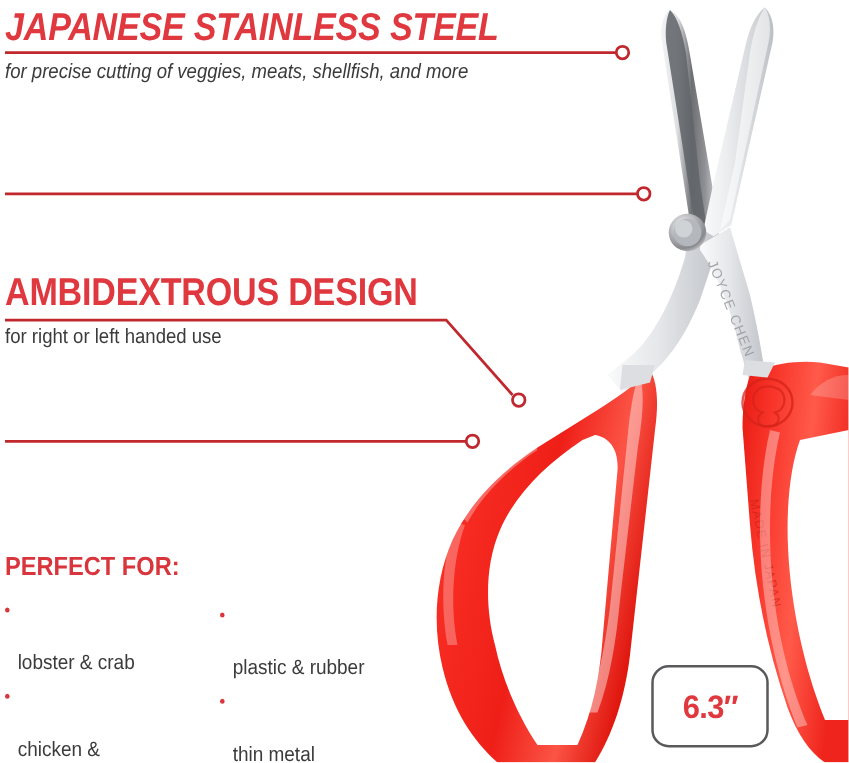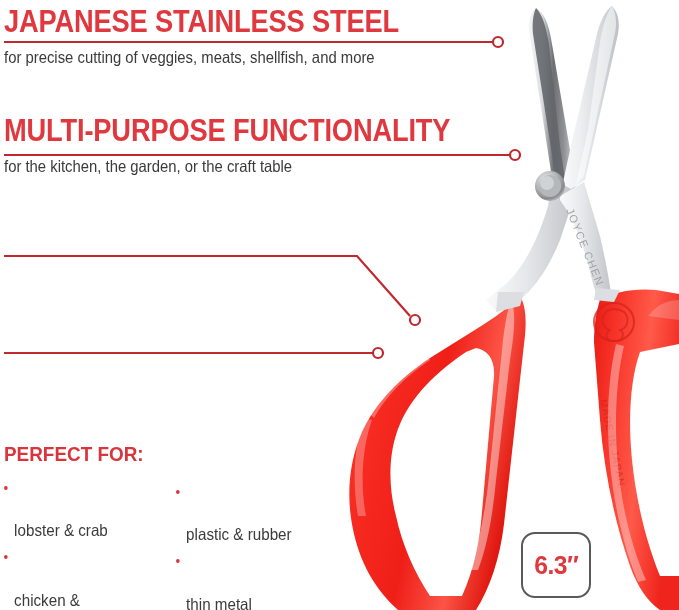--- a/index.html
+++ b/index.html
@@ -54,21 +54,21 @@
     font-family: "Liberation Sans Narrow", "Liberation Sans", sans-serif;
     font-size: 16.5px;
     font-weight: 400;
     color: #3b3b3b;
     line-height: 1.1;
     white-space: nowrap;
     transform: scaleX(0.9);
     transform-origin: left center;
   }
 
-  #feature-0 { top: 6px; }
+  #feature-0 { top: 6px; font-style: italic; }
   #feature-0 .feature-title { font-size: 31px; }
   #feature-0 .feature-sub  { margin-top: 11px; }
 
   #feature-1 { top: 115px; }
   #feature-1 .feature-title { font-size: 31px; }
   #feature-1 .feature-sub  { margin-top: 11px; }
 
   #feature-2 { top: 218px; }
   #feature-2 .feature-title { font-size: 31px; }
   #feature-2 .feature-sub  { margin-top: 11px; }
@@ -122,21 +122,21 @@
     height: 4px;
     border-radius: 50%;
     background: #d9353c;
   }
 
   
   #size-badge {
     position: absolute;
     left: 521px;
     top: 532px;
-    width: 70px;
+    width: 94px;
     height: 66px;
     border: 2px solid #58595b;
     border-radius: 14px;
     background: #ffffff;
     display: flex;
     align-items: center;
     justify-content: center;
   }
   #size-badge-label {
     font-family: "Liberation Sans Narrow", "Liberation Sans", sans-serif;
@@ -323,25 +323,25 @@
       <circle cx="415" cy="320" r="5"></circle>
       <circle cx="378" cy="353" r="5"></circle>
     </g>
   </svg>
 
   <div class="feature" id="feature-0">
     <div class="feature-title">JAPANESE STAINLESS STEEL</div>
     <div class="feature-sub">for precise cutting of veggies, meats, shellfish, and more</div>
   </div>
 
-  <div class="feature" id="feature-1">
-    <div class="feature-title">MULTI-PURPOSE FUNCTIONALITY</div>
-    <div class="feature-sub">for the kitchen, the garden, or the craft table</div>
+
+  <div class="feature" id="feature-2">
+    <div class="feature-title">AMBIDEXTROUS DESIGN</div>
+    <div class="feature-sub">for right or left handed use</div>
   </div>
-
 
 
   <div id="perfect-for">
     <div id="perfect-for-title">PERFECT FOR:</div>
     <div class="bullet-cols">
 
       <div class="bullet-col" id="bullet-col-left">
         <div class="bullet-item">
           <span class="bullet-dot"></span>
           <span>lobster &amp; crab</span>

